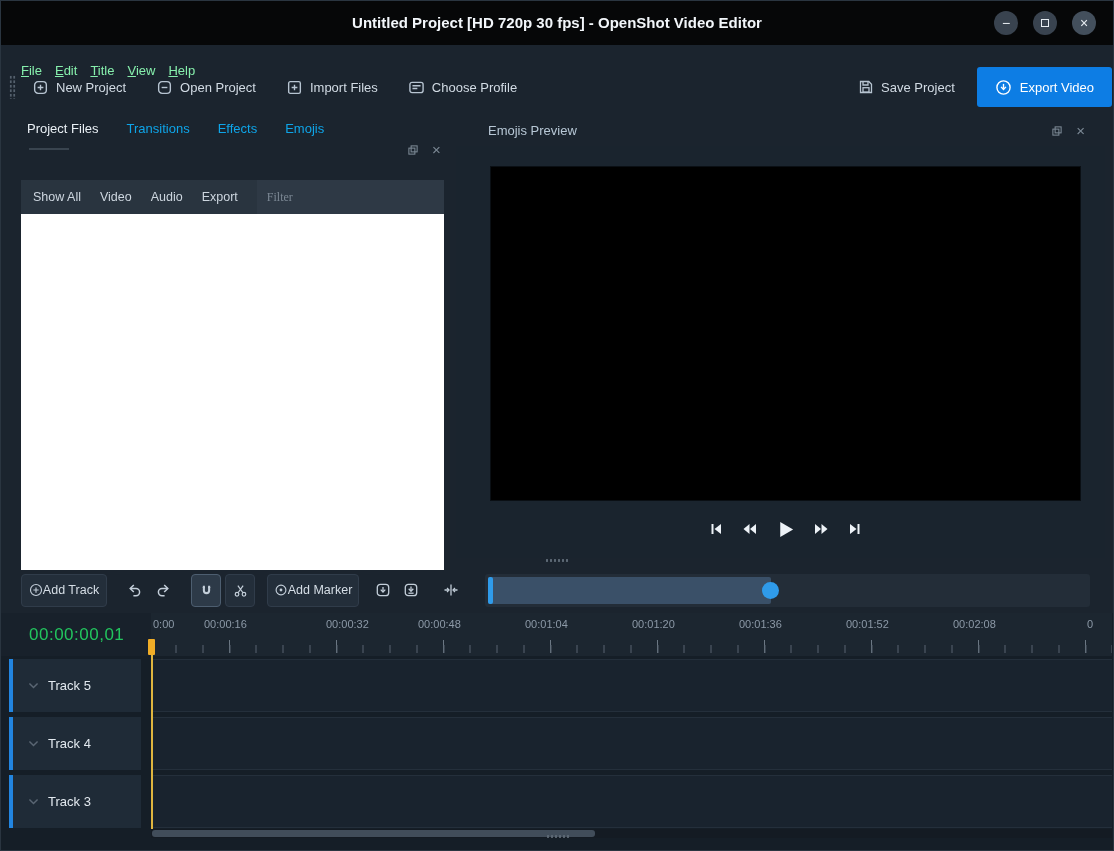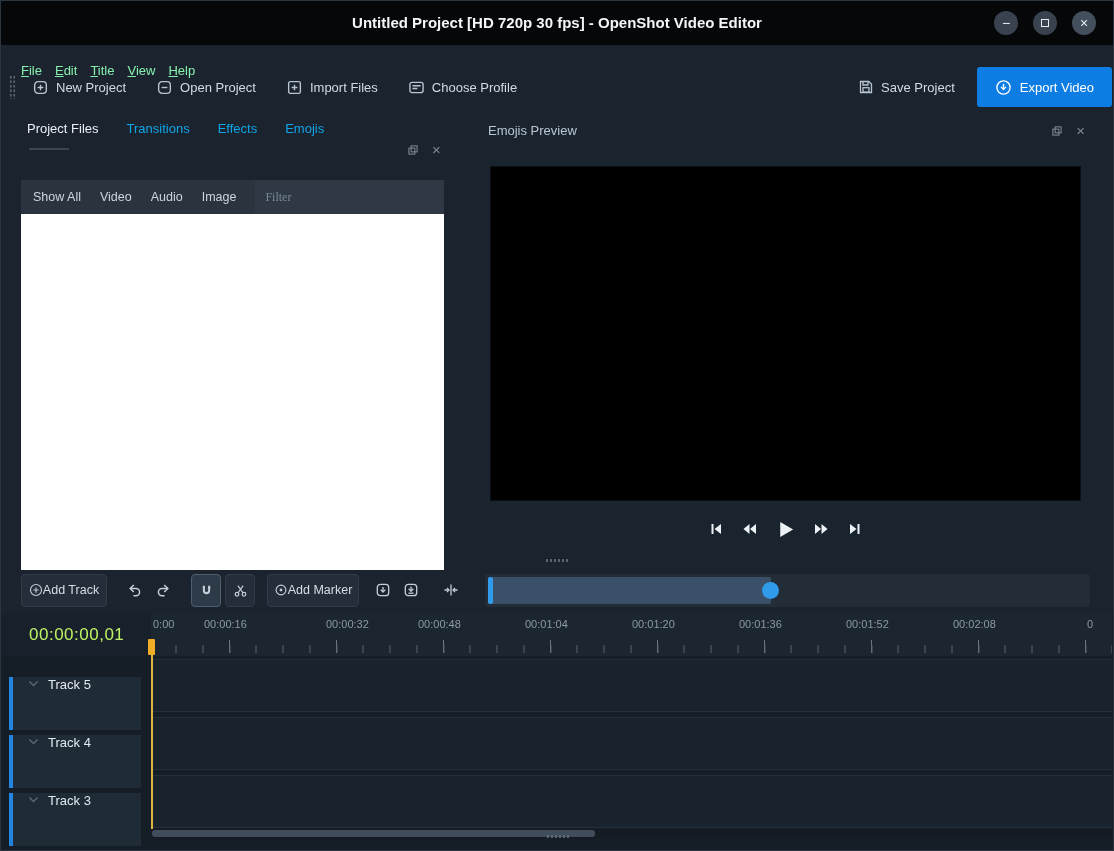--- a/index.html
+++ b/index.html
@@ -73,32 +73,32 @@
 
   
   .zoom-slider { position:absolute; left:484px; top:573px; width:605px; height:33px; background:#232d38; border-radius:3px; }
   .zoom-region { position:absolute; left:3px; top:3px; width:283px; height:27px; background:#3a5068; border-radius:2px; }
   .zoom-left-cap { position:absolute; left:3px; top:3px; width:5px; height:27px; background:#2f9bea; border-radius:2px; }
   .zoom-handle { position:absolute; left:277px; top:8px; width:17px; height:17px; border-radius:50%; background:#2f9bea; }
 
   
   .timeline-bg { position:absolute; left:0; top:612px; right:0; bottom:0; background:#151e27; }
   .timecode-area { position:absolute; left:0; top:612px; width:150px; height:43px; background:#18212b; }
-  .timecode { position:absolute; left:28px; top:0; height:43px; line-height:43px; color:#bef264; font-size:17px; letter-spacing:0.5px; }
+  .timecode { position:absolute; left:28px; top:0; height:43px; line-height:43px; color:#22c55e; font-size:17px; letter-spacing:0.5px; }
   .ruler { position:absolute; left:150px; right:1px; top:612px; height:43px; background:#1c2630; }
   .rlabel { position:absolute; top:5px; font-size:11px; color:#8c99a7; white-space:nowrap; }
   .ticks-minor { position:absolute; left:0; right:0; bottom:3px; height:8px;
       background-image:repeating-linear-gradient(90deg,#57636f 0 1px,transparent 1px 26.75px); background-position:24.5px 0; }
   .ticks-major { position:absolute; left:0; right:0; bottom:3px; height:13px;
       background-image:repeating-linear-gradient(90deg,#6b7783 0 1px,transparent 1px 107px); background-position:78px 0; }
   .playhead-head { position:absolute; left:147px; top:638px; width:7px; height:16px; background:#f0ad27; border-radius:1px; z-index:6; }
   .playhead-line { position:absolute; left:150px; top:653px; width:2px; height:175px; background:#dfb53f; z-index:5; }
 
   .track-row { position:absolute; left:8px; right:1px; height:53px; }
-  .track-header { position:absolute; left:0; top:18px; width:132px; height:53px; background:#1f2b37; display:flex; }
+  .track-header { position:absolute; left:0; top:0; width:132px; height:53px; background:#1f2b37; display:flex; align-items:center; }
   .track-accent { position:absolute; left:0; top:0; width:4px; height:53px; background:#2285e0; }
   .chev { margin-left:18px; color:#5a6673; cursor:default; }
   .track-label { margin-left:8px; color:#e2e9ef; font-size:13px; }
   .track-content { position:absolute; left:142px; right:0; top:0; height:53px; background:#19232e; border-top:1px solid #242f3b; border-bottom:1px solid #242f3b; }
 
   .hscroll { position:absolute; left:150px; right:1px; top:828px; height:9px; background:#141b23; }
   .hscroll-thumb { position:absolute; left:1px; top:1px; width:443px; height:7px; background:#414d5a; border-radius:3px; }
 </style>
 </head>
 <body>
@@ -208,21 +208,21 @@
         </svg>
     </span>
     <span class="x">×</span>
   </div>
 
   <div class="files-box">
     <div class="filter-row">
       <span class="fbtn">Show All</span>
       <span class="fbtn">Video</span>
       <span class="fbtn">Audio</span>
-      <span class="fbtn">Image</span>
+      <span class="fbtn">Export</span>
       <input class="filter-input" placeholder="Filter" style="">
     </div>
     <div style="height:356px;"></div>
   </div>
 
   <div class="v-dots"></div>
 
   <div class="right-panel-bg"></div>
   <div class="preview-title">Emojis Preview</div>
   <div class="panel-icons" style="right:28px; top:124px;">

